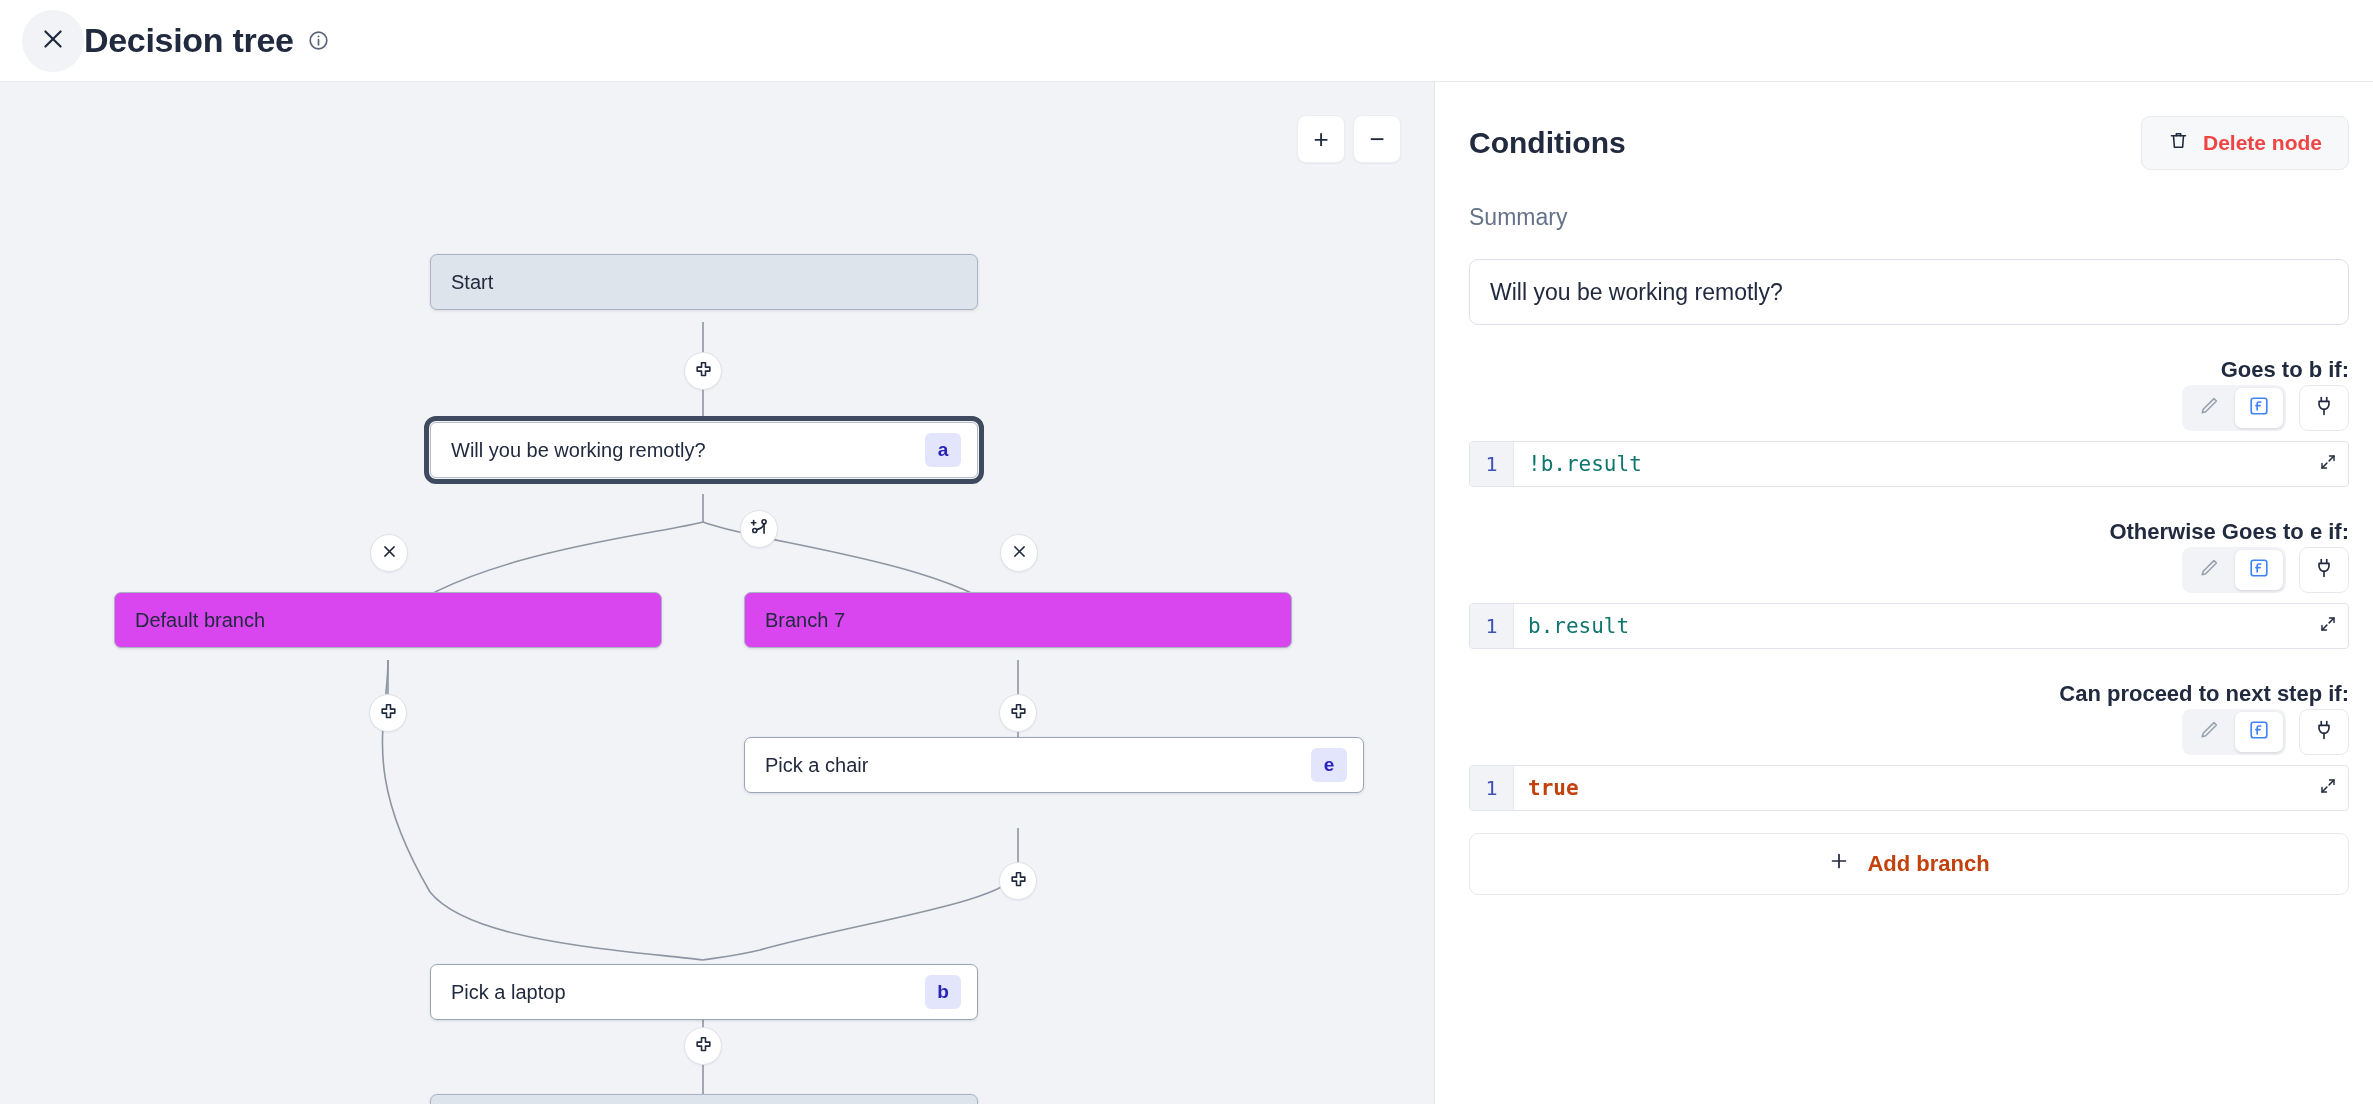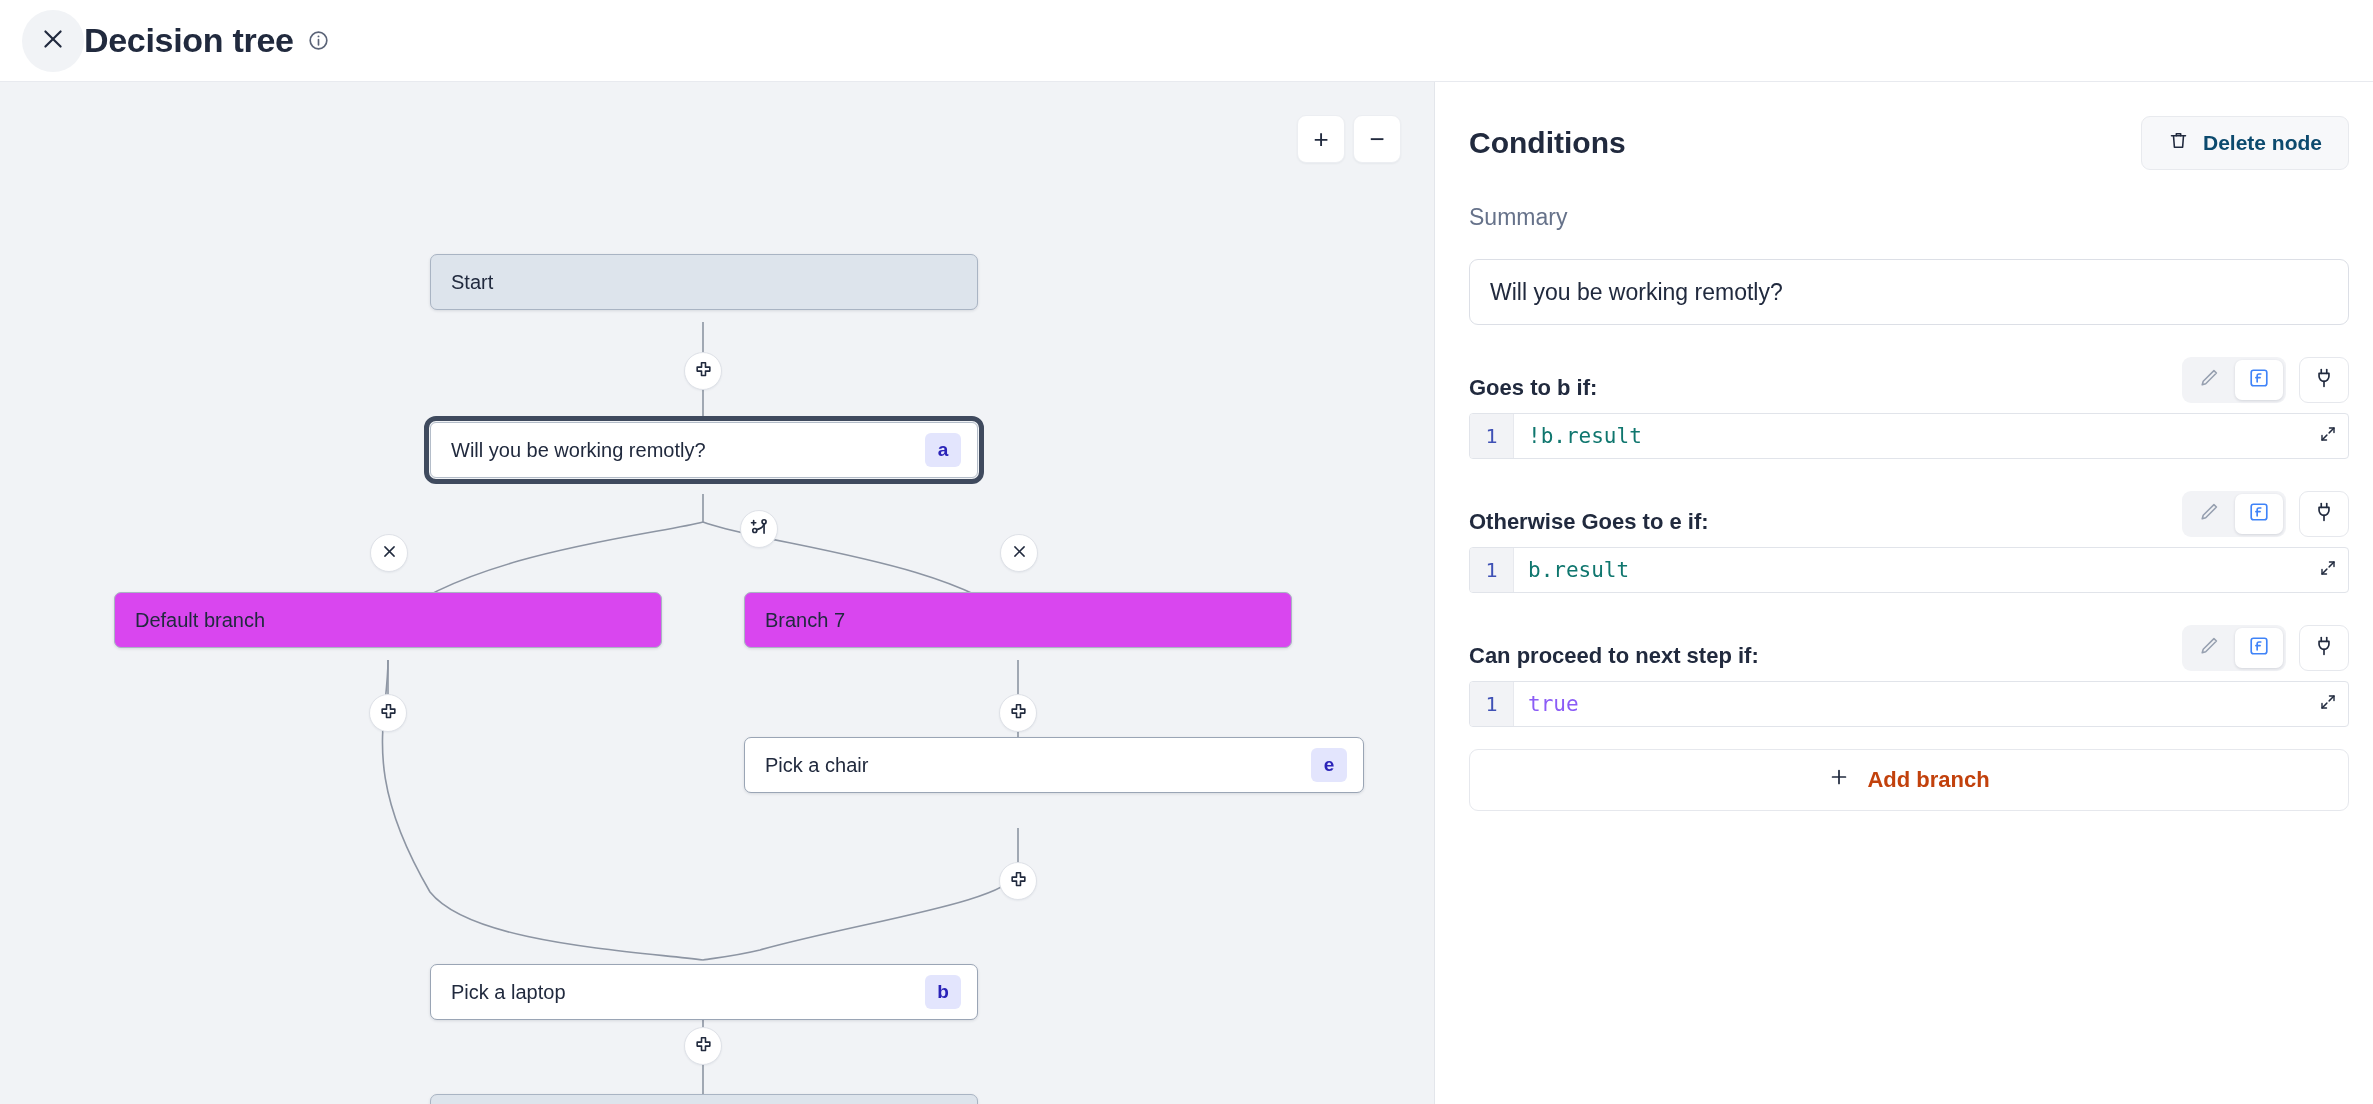--- a/index.html
+++ b/index.html
@@ -158,21 +158,21 @@
     color: #212a3e;
   }
   .delete-node-btn {
     display: flex; align-items: center; gap: 14px;
     background: #f7f8fa;
     border: 1px solid #e8eaee;
     border-radius: 9px;
     padding: 13px 26px;
     font-size: 21px;
     font-weight: bold;
-    color: #0c4a6e;
+    color: #ef4444;
     cursor: pointer;
     font-family: "Liberation Sans", sans-serif;
   }
 
   .field-label {
     font-size: 23px;
     color: #66728a;
     margin-bottom: 28px;
   }
   .summary-input {
@@ -188,20 +188,21 @@
     outline: none;
   }
 
   .cond-block { margin-top: 32px; }
   .cond-head {
     display: flex;
     align-items: flex-end;
     justify-content: space-between;
     margin-bottom: 10px;
     min-height: 46px;
+    flex-direction: column;
   }
   .cond-label {
     font-size: 22px;
     font-weight: bold;
     color: #212a3e;
     padding-bottom: 2px;
   }
   .cond-actions { display: flex; align-items: center; gap: 13px; }
   .seg-group {
     display: flex;
@@ -254,21 +255,21 @@
   }
   .code-line {
     flex: 1 1 auto;
     display: flex; align-items: center;
     padding-left: 14px;
     font-family: "DejaVu Sans Mono", monospace;
     font-size: 21px;
     color: #0f766e;
     white-space: pre;
   }
-  .code-line.kw { color: #8b5cf6; }
+  .code-line.kw { color: #c2410c; font-weight: bold; }
   .expand-btn {
     position: absolute;
     right: 2px; top: 50%;
     transform: translateY(-50%);
     width: 36px; height: 36px;
     background: #ffffff;
     display: flex; align-items: center; justify-content: center;
     cursor: pointer;
     border-radius: 4px;
   }

